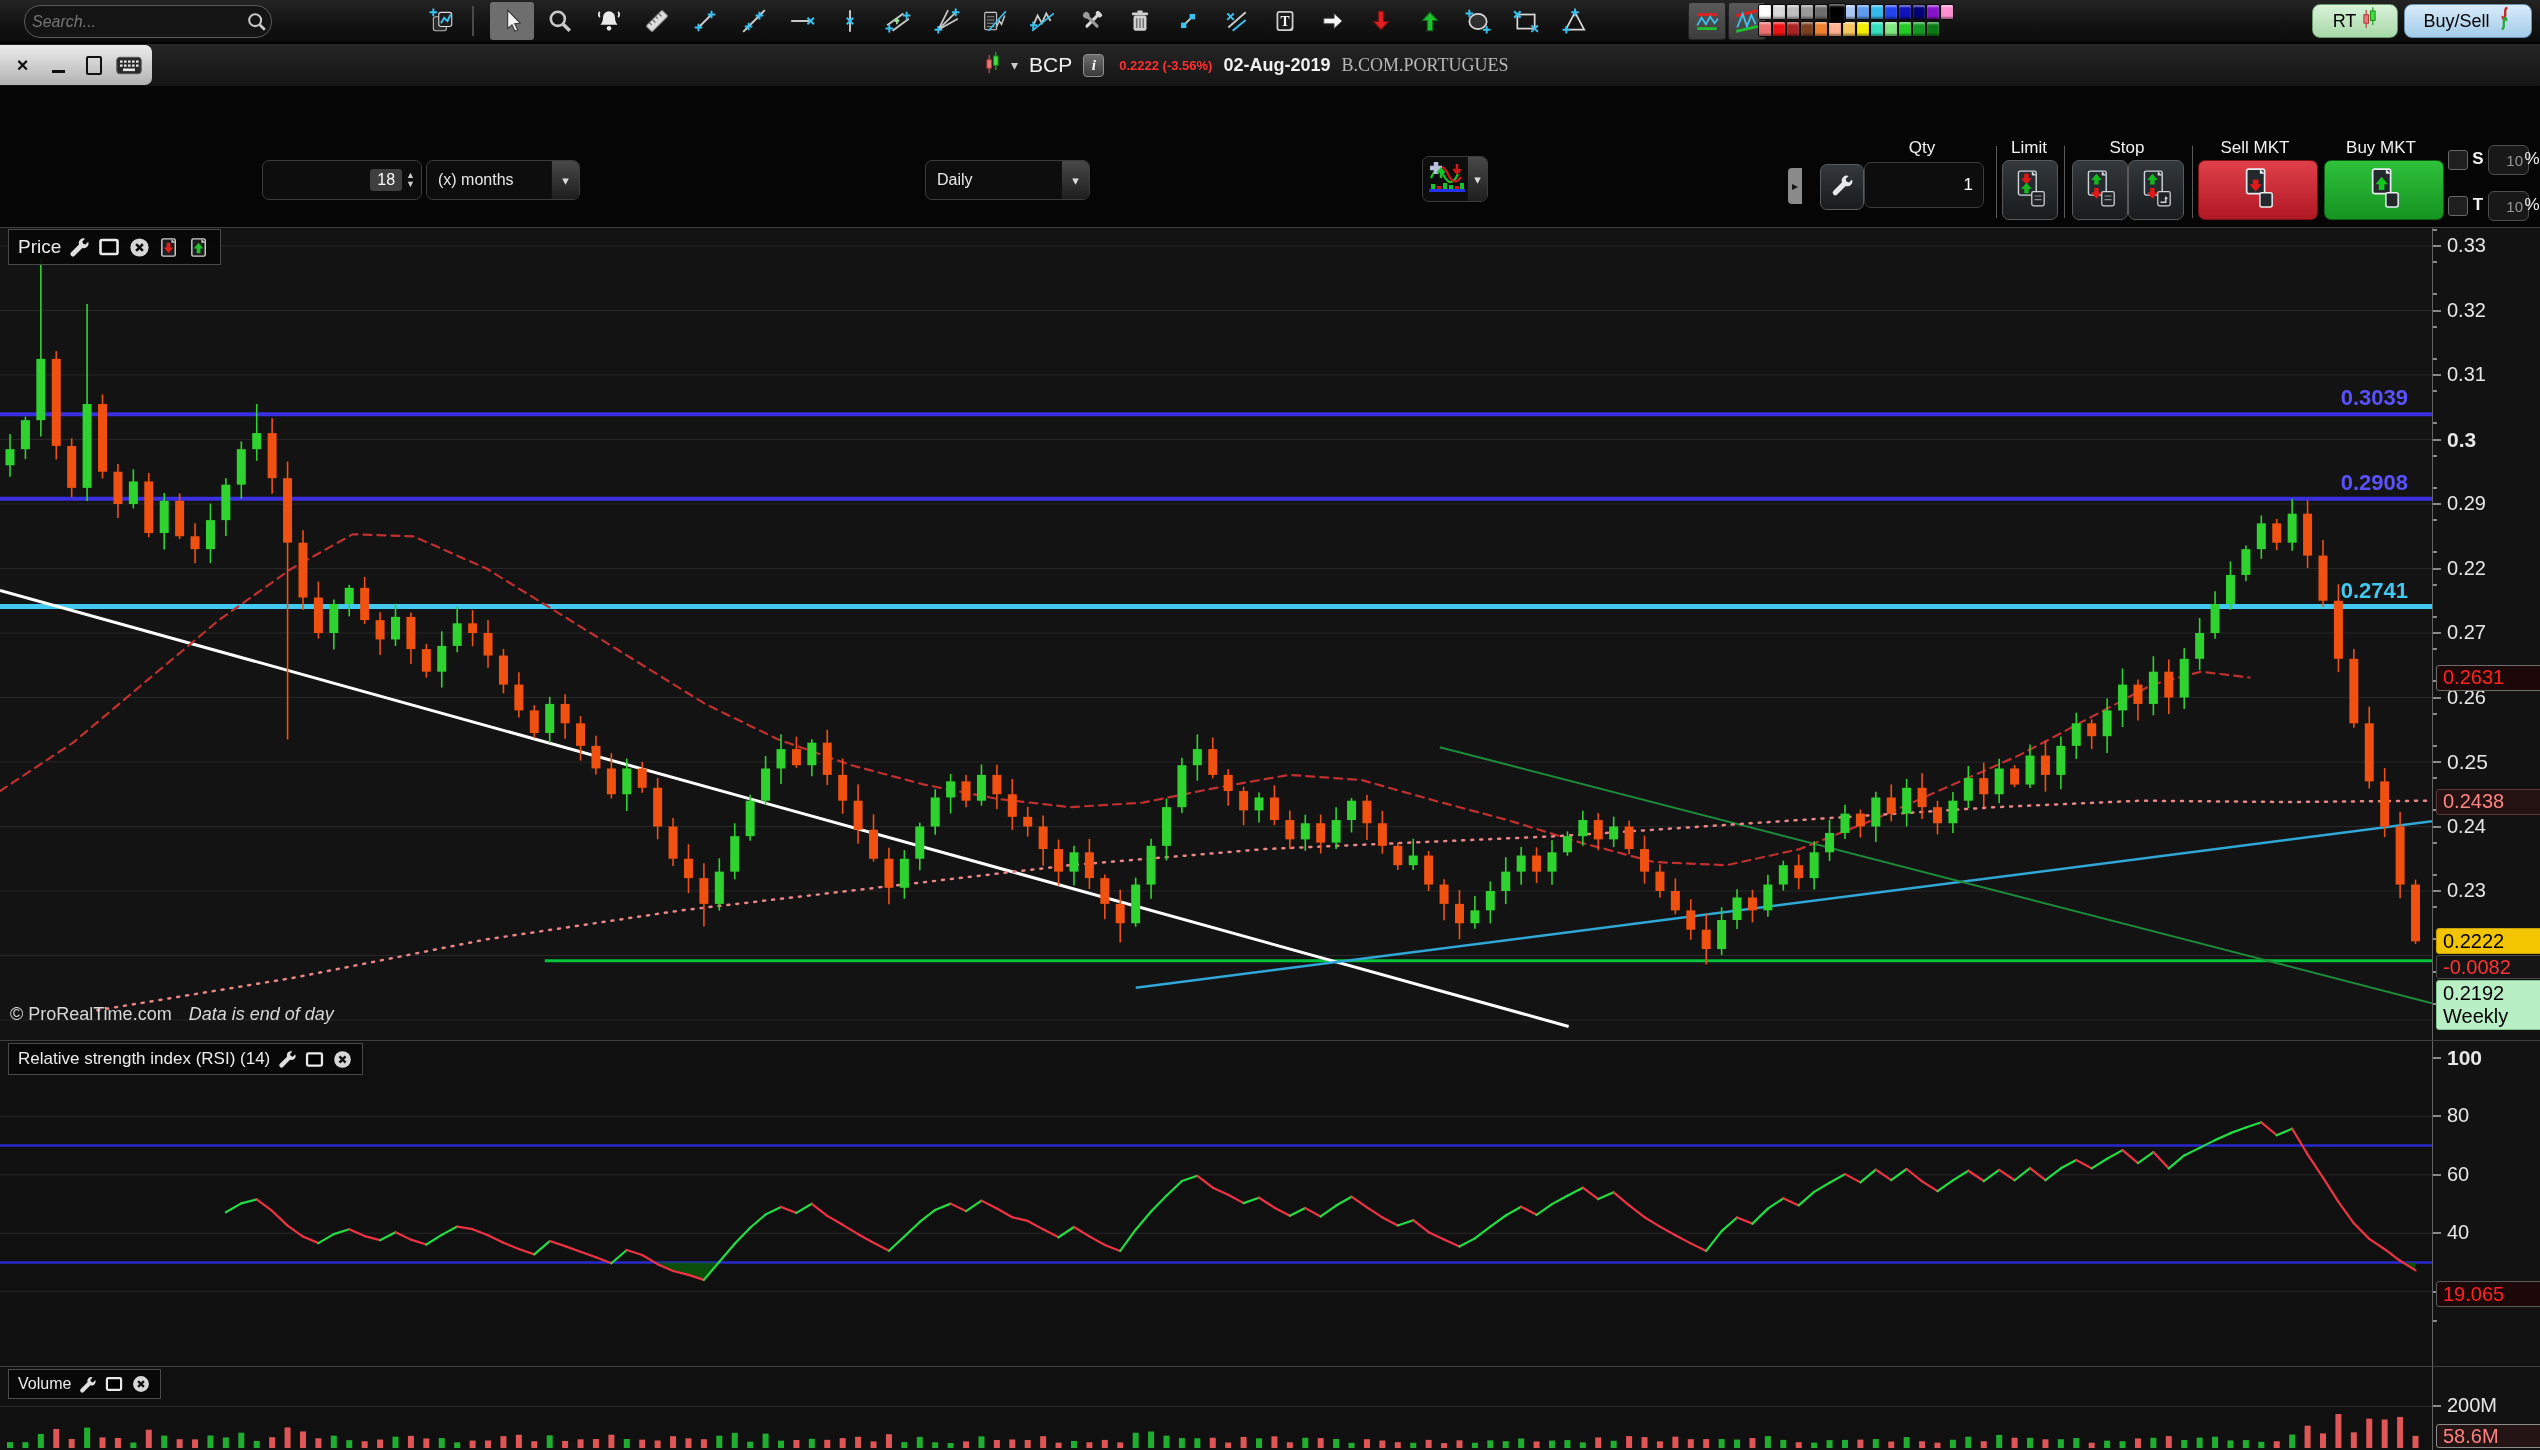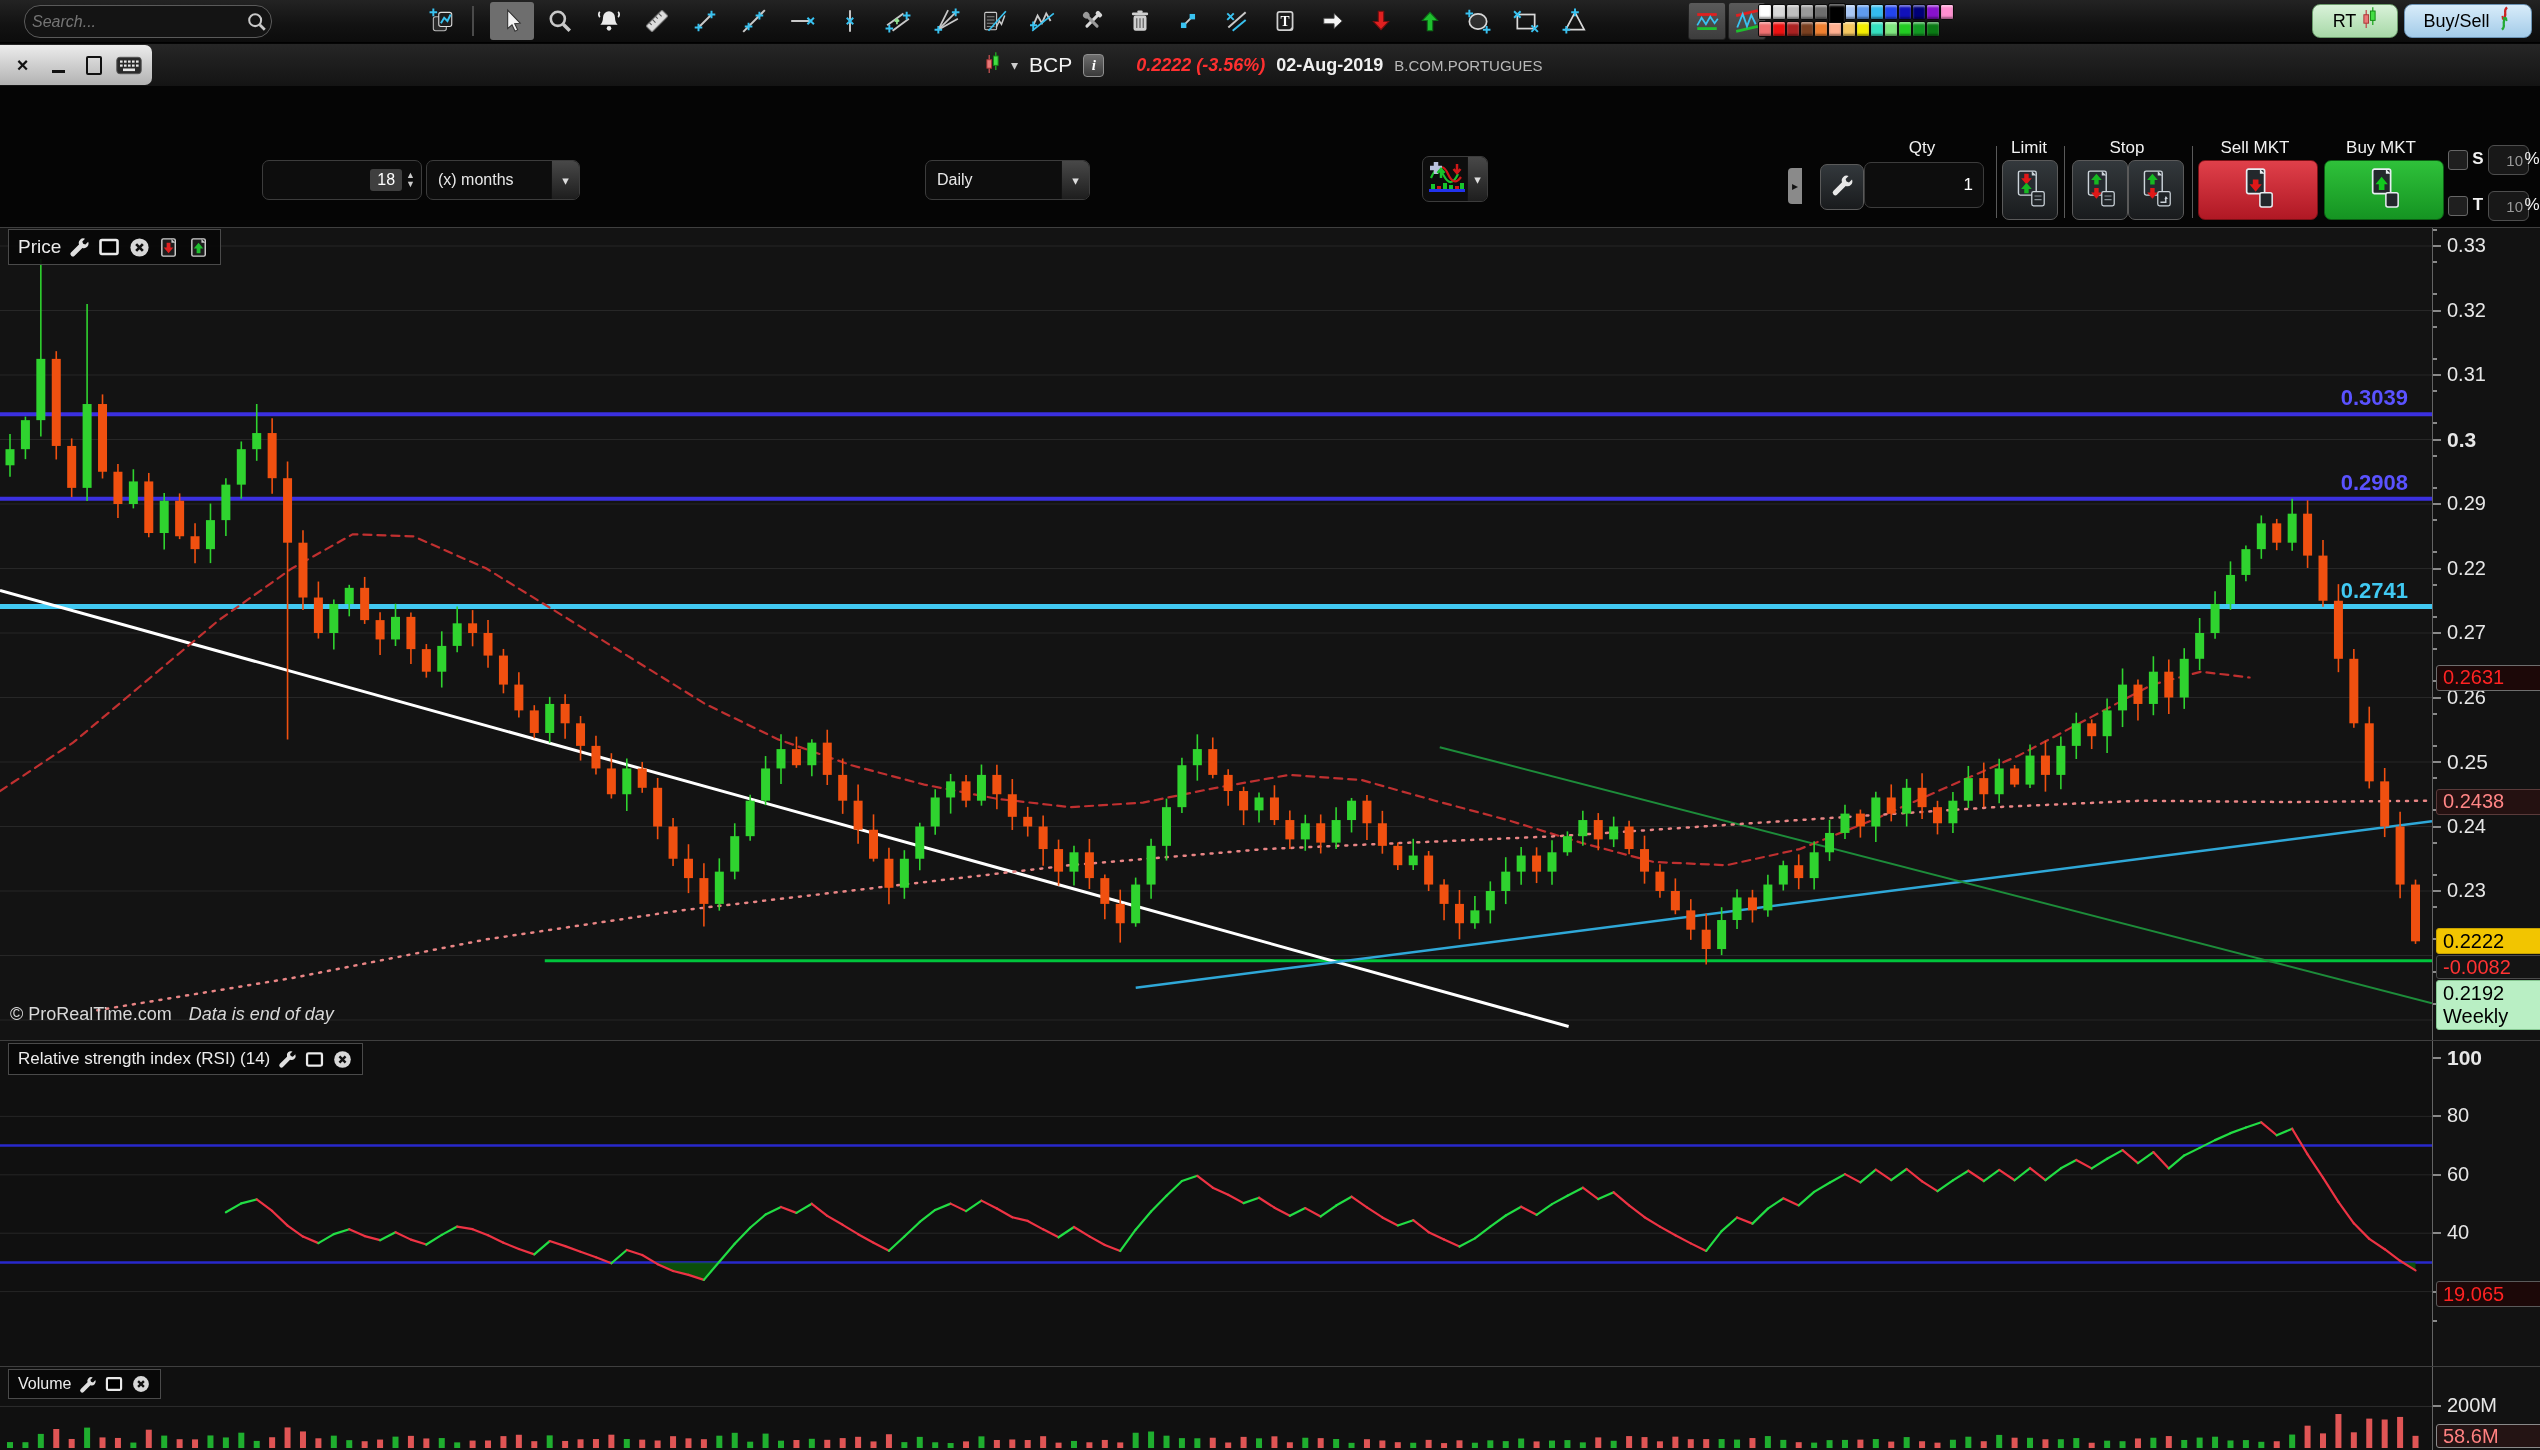--- a/index.html
+++ b/index.html
@@ -350,23 +350,23 @@
     <div class="title-center">
       <span id="tbCandle"><svg viewBox="0 0 16 24" width="15" height="23">
             <line x1="4.5" y1="3" x2="4.5" y2="22" stroke="#c05050" stroke-width="1.4"></line>
             <rect x="2" y="8" width="5" height="9" fill="#e87878" stroke="#a33"></rect>
             <line x1="11.5" y1="0" x2="11.5" y2="19" stroke="#2a2" stroke-width="1.4"></line>
             <rect x="9" y="4" width="5" height="10" fill="#44dd44" stroke="#181"></rect>
           </svg></span>
       <span style="color:#ccc;font-size:14px;">▾</span>
       <span style="color:#f2f2f2;font-size:21px;">BCP</span>
       <span class="info-badge">i</span>
-      <span style="color:#ff3030;font-size:18px;font-weight:bold;margin-left:21px;font-style:italic;">0.2222 (-3.56%)</span>
+      <span style="color:#ff3030;font-size:13px;font-weight:bold;margin-left:4px;">0.2222 (-3.56%)</span>
       <span style="color:#f0f0f0;font-size:18px;font-weight:bold;">02-Aug-2019</span>
-      <span style="color:#b8b8b8;font-size:15px;">B.COM.PORTUGUES</span>
+      <span style="color:#b8b8b8;font-size:18px;font-family:Liberation Serif, serif;">B.COM.PORTUGUES</span>
     </div>
   </div>
 
   <div class="ctl" style="left:262px;top:160px;width:158px;height:38px;">
     <span style="margin-left:auto;background:#3f3f3f;padding:2px 7px;border-radius:3px;color:#fff;">18</span>
     <span style="display:flex;flex-direction:column;margin:0 6px 0 4px;color:#ccc;font-size:9px;line-height:9px;">
       <span>▲</span>
       <span>▼</span>
     </span>
   </div>

